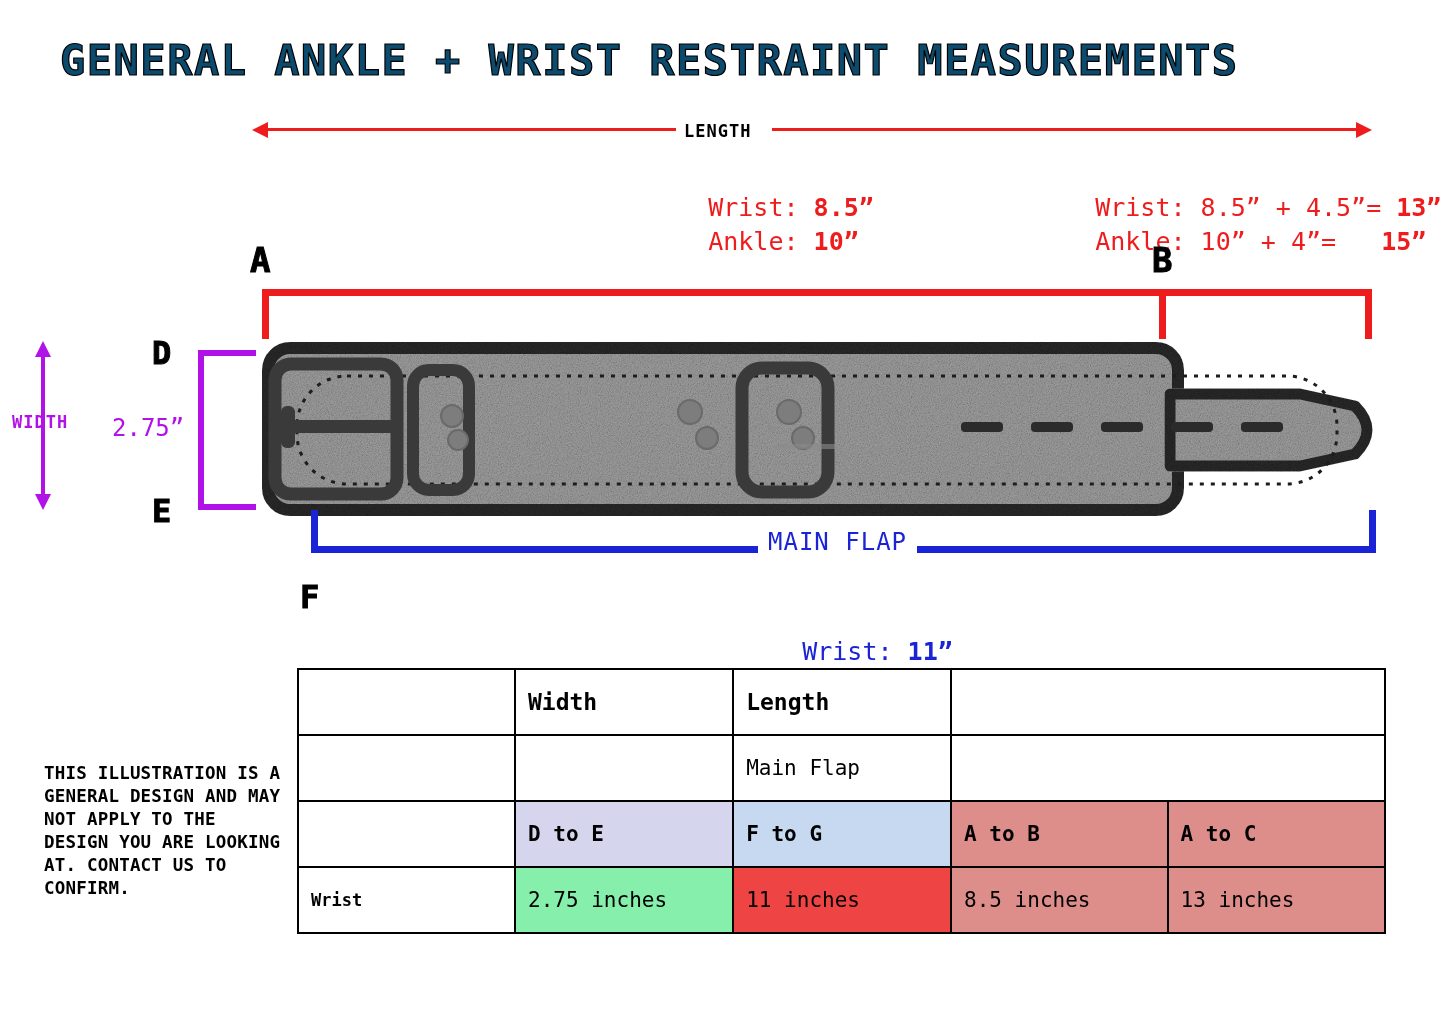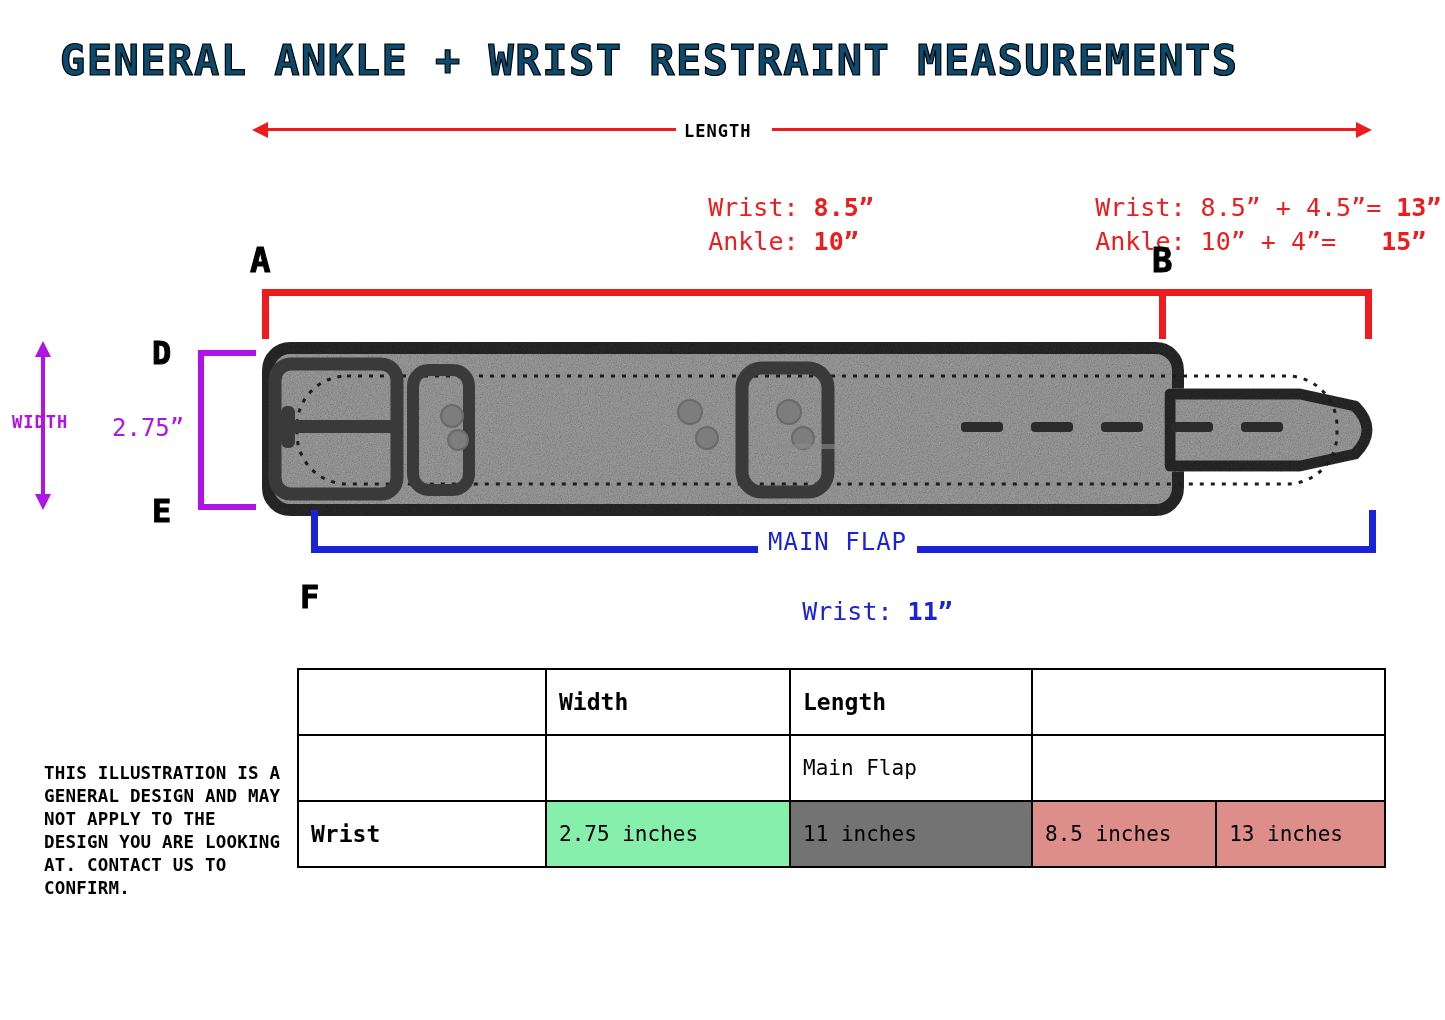--- a/index.html
+++ b/index.html
@@ -99,23 +99,23 @@
     padding: 10px 12px;
     vertical-align: middle;
     height: 44px;
     color: #000;
   }
   .hdr { font-weight: bold; font-size: 23px; }
   .c-purple { background: #d5d6ee; font-weight: bold; }
   .c-blue   { background: #c6d9f0; font-weight: bold; }
   .c-red    { background: #dd8e8a; font-weight: bold; }
   .v-purple { background: #86efac; }
-  .v-blue   { background: #737373; }
+  .v-blue   { background: #ef4444; }
   .v-red    { background: #dd8e8a; }
-  .rowlabel { font-weight: bold; font-size: 23px; }
+  .rowlabel { font-weight: bold; font-size: 17px; }
 
   
   .disclaimer {
     position: absolute;
     left: 44px;
     top: 762px;
     width: 240px;
     font-family: "DejaVu Sans Mono", monospace;
     font-size: 17.5px;
     font-weight: bold;
@@ -229,41 +229,48 @@
       <rect x="520" y="104" width="60" height="5" fill="#8a8a8a" opacity="0.6"></rect>
     </svg>
   </div>
 
   <div class="line blue-l" style="left:311px; top:546px; width:1065px; height:7px;"></div>
   <div class="line blue-l" style="left:311px; top:510px; width:7px; height:43px;"></div>
   <div class="line blue-l" style="left:1369px; top:510px; width:7px; height:43px;"></div>
   <div class="lbl blue" style="left:758px; top:528px; font-size:24px; background:#fff; padding:0 10px; letter-spacing:1px;">MAIN FLAP</div>
   <div class="lbl black" style="left:300px; top:578px; font-size:32px; font-weight:bold; -webkit-text-stroke:1px #000;">F</div>
 
-  <div class="lbl blue" style="left:742px; top:568px; font-size:25px;">
+  <div class="lbl blue" style="left:742px; top:608px; font-size:25px;">
     <span>Wrist: </span><span style="font-weight:bold;">11”</span>
   </div>
 
   <div class="disclaimer">THIS ILLUSTRATION IS A GENERAL DESIGN AND MAY NOT APPLY TO THE DESIGN YOU ARE LOOKING AT. CONTACT US TO CONFIRM.</div>
 
   <table class="table">
     <tbody>
         <tr>
       <td style="width:222px;"></td>
       <td class="hdr" style="width:218px;">Width</td>
       <td class="hdr" style="width:216px;">Length</td>
       <td colspan="2"></td>
     </tr>
     <tr>
       <td></td>
       <td></td>
       <td>Main Flap</td>
       <td colspan="2"></td>
     </tr>
     <tr>
+      <td></td>
+      <td class="c-purple">D to E</td>
+      <td class="c-blue">F to G</td>
+      <td class="c-red" style="width:216px;">A to B</td>
+      <td class="c-red" style="width:217px;">A to C</td>
+    </tr>
+    <tr>
       <td class="rowlabel">Wrist</td>
       <td class="v-purple">2.75 inches</td>
       <td class="v-blue">11 inches</td>
       <td class="v-red">8.5 inches</td>
       <td class="v-red">13 inches</td>
     </tr>
   </tbody>
     </table>
 
 </div>

